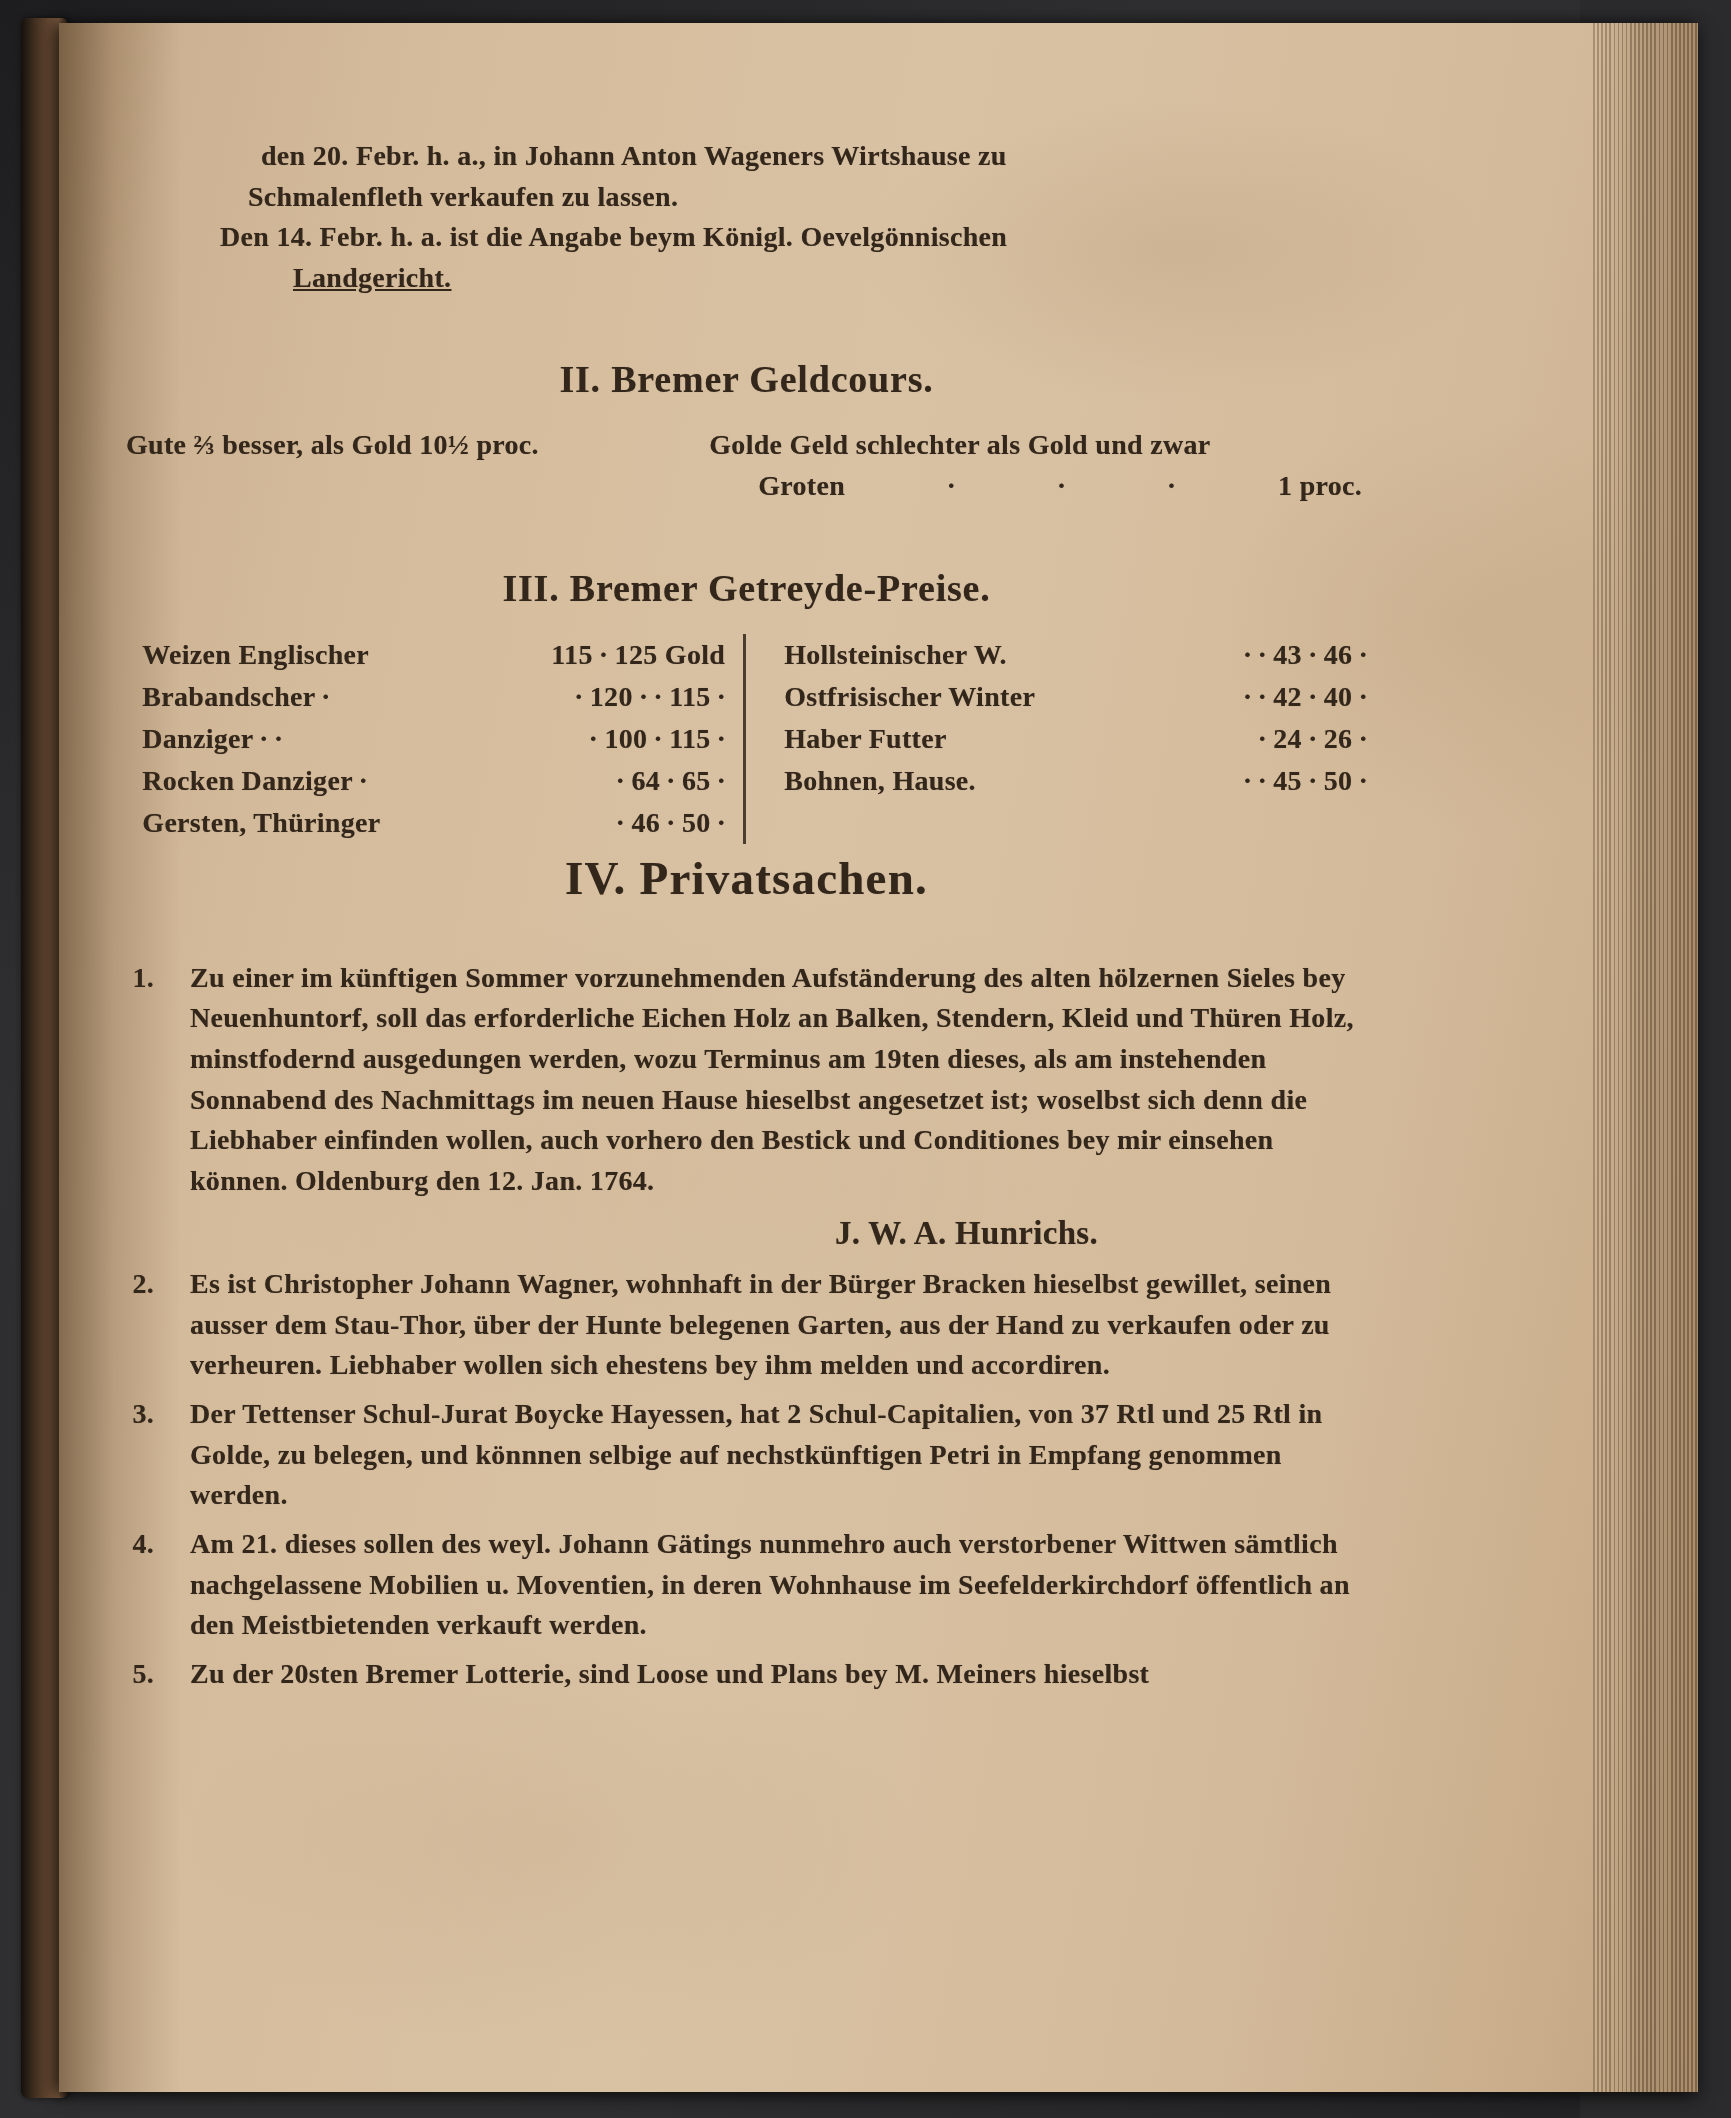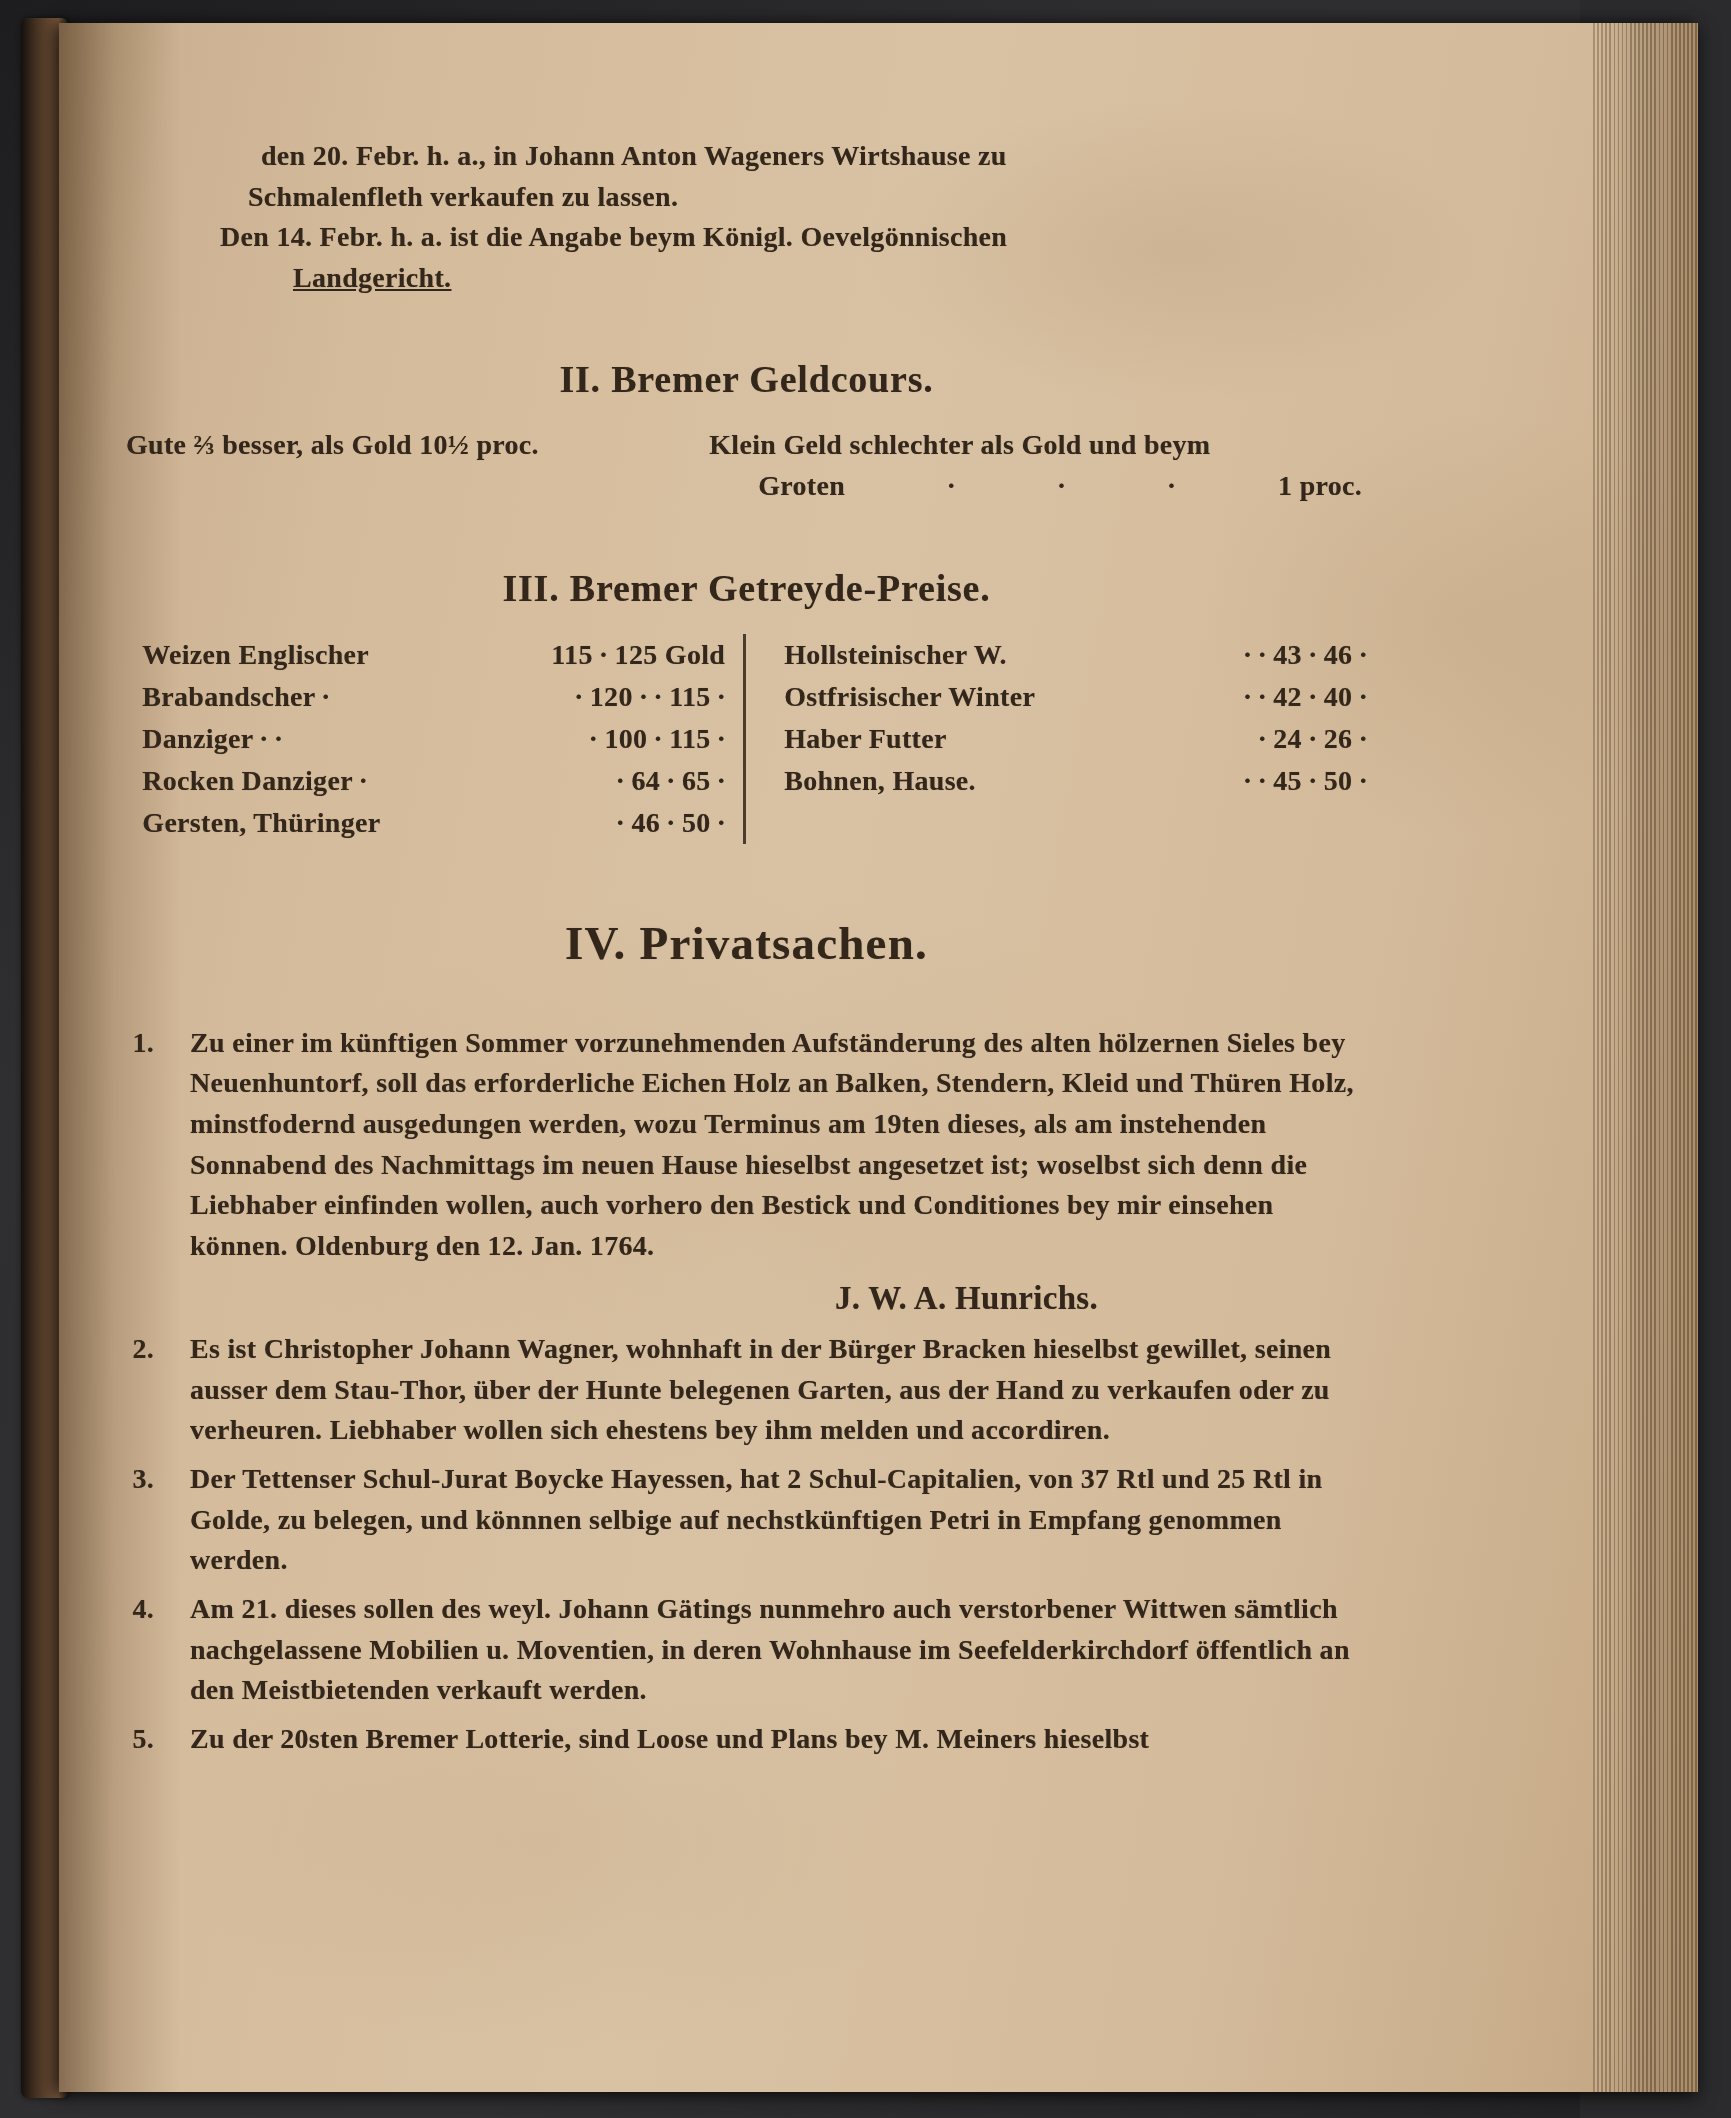--- a/index.html
+++ b/index.html
@@ -80,21 +80,20 @@
     text-align: center;
     font-size: 38px;
     letter-spacing: 0.8px;
     margin-top: 54px;
     margin-bottom: 18px;
   }
   .privat-heading {
     text-align: center;
     font-size: 47px;
     letter-spacing: 1.2px;
-    margin-top: 65px;
     margin-bottom: 46px;
   }
 
   
   .geldcours-row {
     display: flex;
     width: 100%;
   }
   .geldcours-left { flex: 0 0 47%; }
   .geldcours-right { flex: 1; }
@@ -158,21 +157,21 @@
         <div class="indent-2">Schmalenfleth verkaufen zu lassen.</div>
         <div class="indent-3">Den 14. Febr. h. a. ist die Angabe beym Königl. Oevelgönnischen</div>
         <div class="indent-4">Landgericht.</div>
       </div>
 
       <div class="section-heading">II. Bremer Geldcours.</div>
 
       <div class="geldcours-row">
         <div class="geldcours-left">Gute ⅔ besser, als Gold 10½ proc.</div>
         <div class="geldcours-right">
-          <div>Klein Geld schlechter als Gold und beym</div>
+          <div>Golde Geld schlechter als Gold und zwar</div>
           <div class="groten-line">
             <span>Groten</span>
             <span>∙</span>
             <span>∙</span>
             <span>∙</span>
             <span>1 proc.</span>
           </div>
         </div>
       </div>
 

